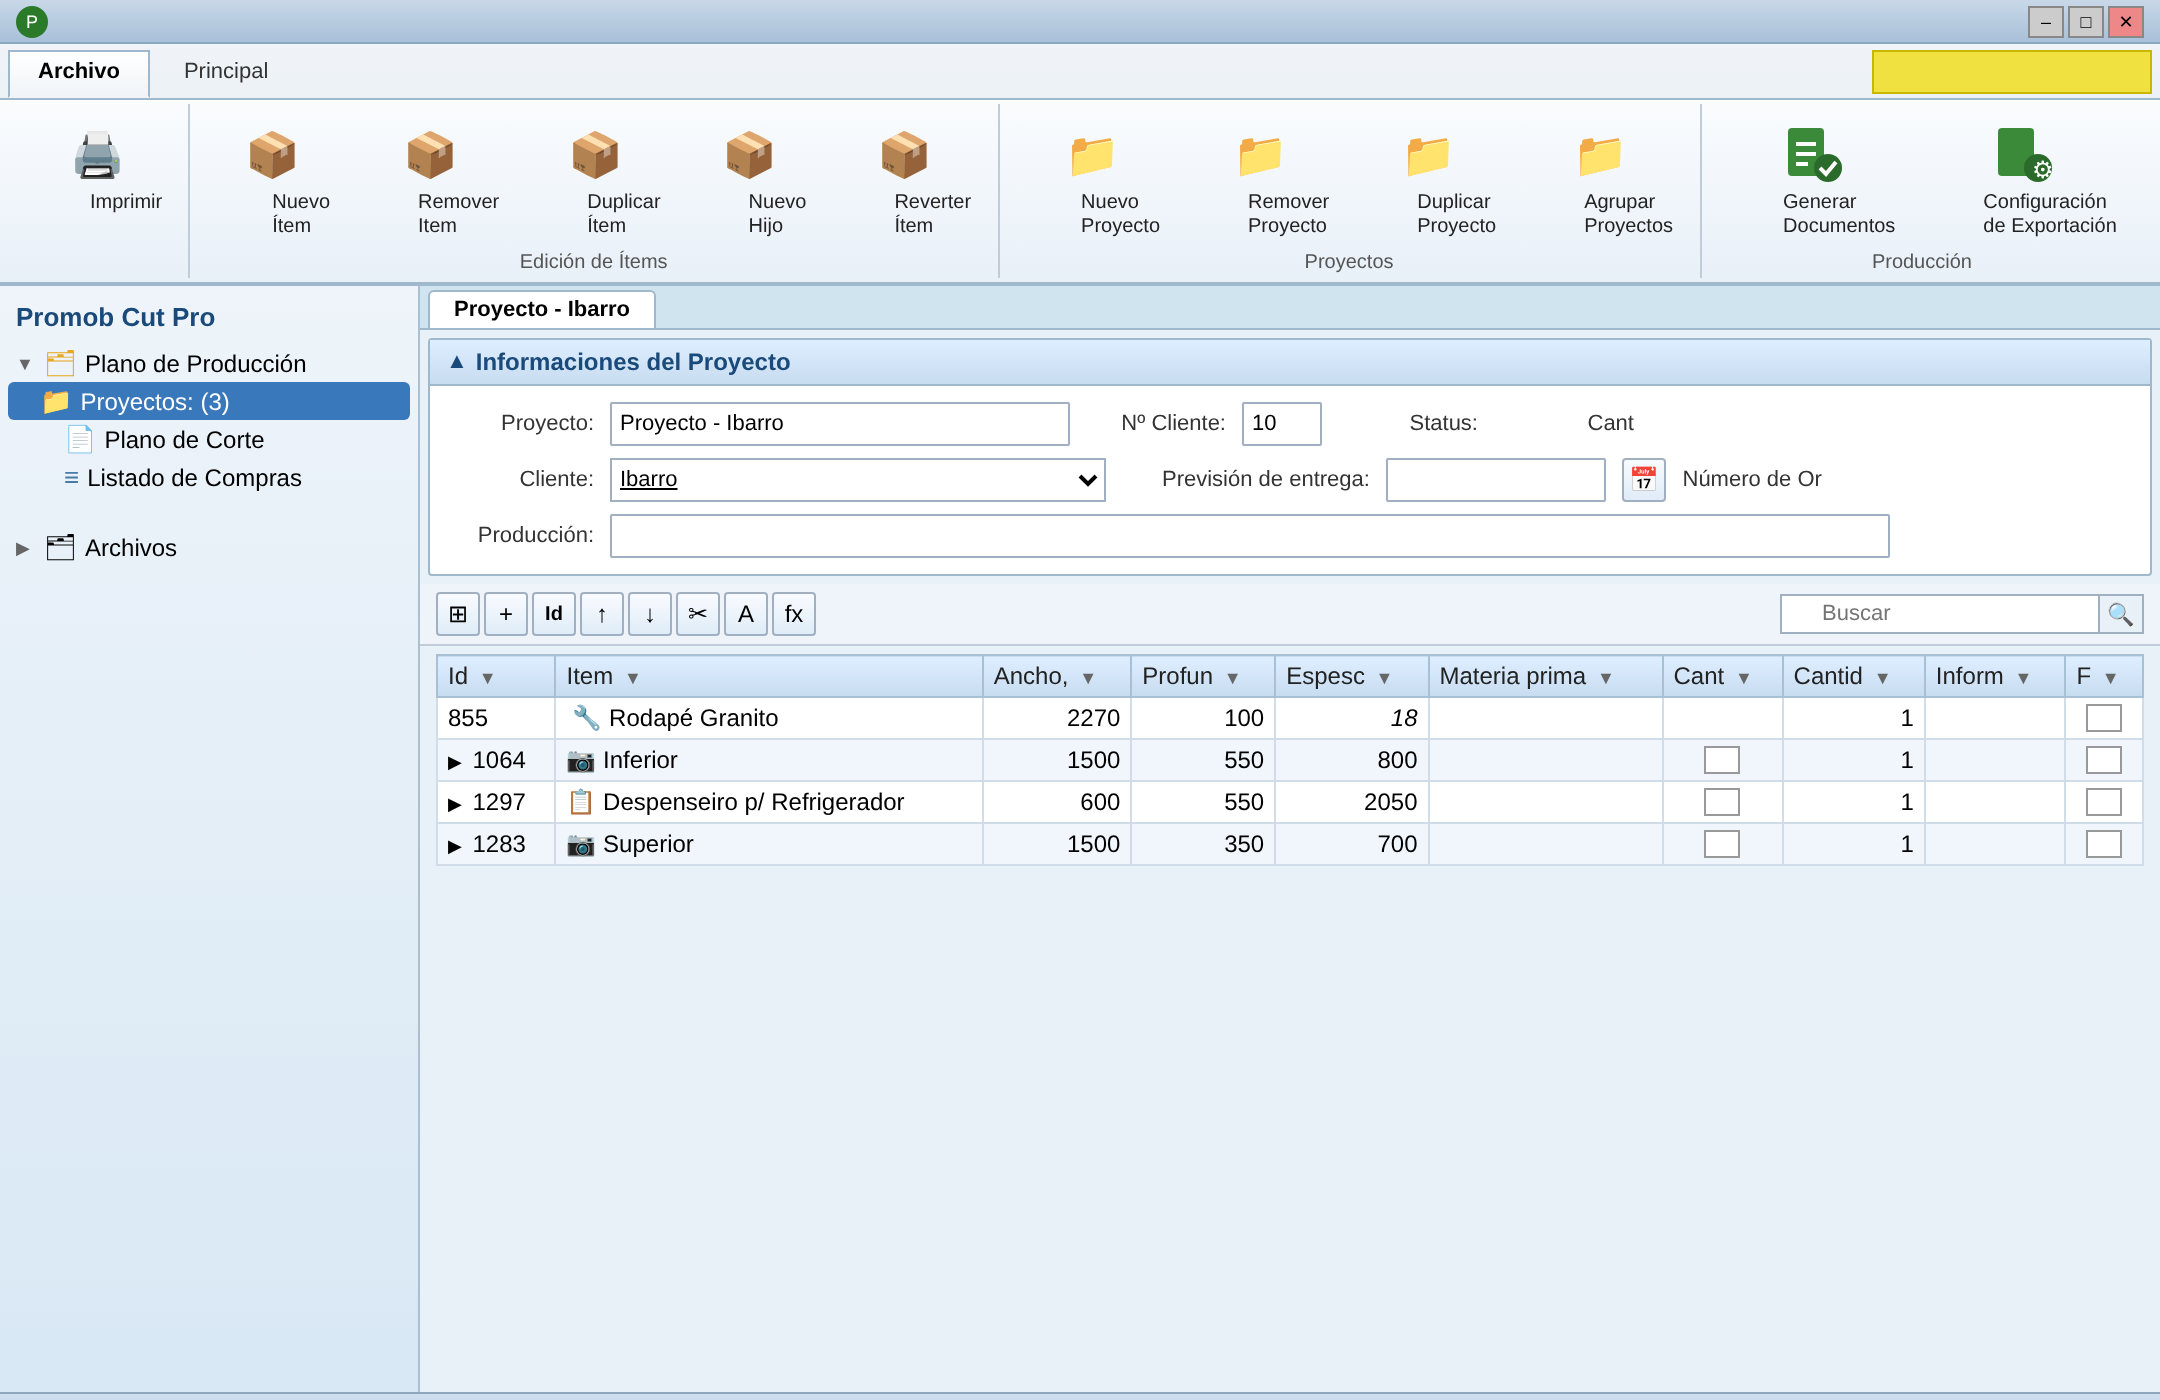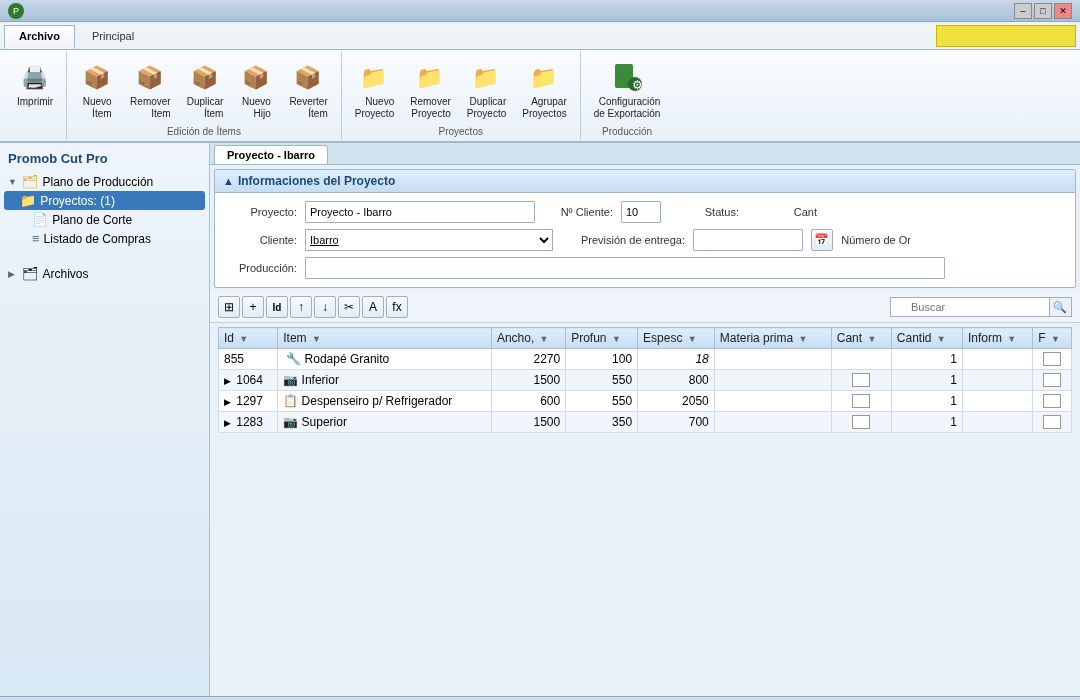--- a/index.html
+++ b/index.html
@@ -43,21 +43,21 @@
     .ribbon-content { display: flex; align-items: stretch; padding: 2px 4px; min-height: 90px; background: linear-gradient(to bottom, #fafcfe, #e8f0f8); }
     .ribbon-group { display: flex; flex-direction: column; align-items: center; border-right: 1px solid #c0ccd8; padding: 2px 6px; min-width: 60px; }
     .ribbon-group-items { display: flex; gap: 2px; flex: 1; align-items: flex-start; padding-top: 4px; }
     .ribbon-group-label { font-size: 10px; color: #555; margin-top: 2px; text-align: center; white-space: nowrap; }
     .ribbon-btn {
       display: flex; flex-direction: column; align-items: center; justify-content: flex-start;
       padding: 3px 6px; cursor: pointer; border: 1px solid transparent; border-radius: 3px;
       min-width: 48px; text-align: center; gap: 2px; font-size: 10px; color: #222;
     }
     .ribbon-btn-icon { width: 32px; height: 32px; display: flex; align-items: center; justify-content: center; font-size: 22px; }
-    .ribbon-btn-label { font-size: 10px; text-align: right; line-height: 1.2; white-space: nowrap; }
+    .ribbon-btn-label { font-size: 10px; text-align: left; line-height: 1.2; white-space: nowrap; margin-left: 28px; }
 
     
     .main-layout { display: flex; height: calc(700px - 22px - 107px - 18px); }
 
     
     .sidebar {
       width: 210px;
       min-width: 210px;
       background: linear-gradient(to bottom, #eef4fa, #d8e8f4);
       border-right: 1px solid #a8c0d4;
@@ -207,20 +207,33 @@
       </div>
       <div class="ribbon-group-label">Proyectos</div>
     </div>
 
     <div class="ribbon-group" style="border-right:none;">
       <div class="ribbon-group-items">
         <div class="ribbon-btn">
           <div class="ribbon-btn-icon" style="font-size:28px;">
             <svg width="32" height="32" viewBox="0 0 32 32">
                 <rect x="4" y="2" width="18" height="24" fill="#3a8a3a" rx="2"></rect>
+                <polyline points="8,10 18,10" stroke="white" stroke-width="2" fill="none"></polyline>
+                <polyline points="8,15 18,15" stroke="white" stroke-width="2" fill="none"></polyline>
+                <polyline points="8,20 14,20" stroke="white" stroke-width="2" fill="none"></polyline>
+                <circle cx="24" cy="22" r="7" fill="#2a6a2a"></circle>
+                <polyline points="20,22 23,25 28,19" stroke="white" stroke-width="2" fill="none"></polyline>
+              </svg>
+          </div>
+          <div class="ribbon-btn-label">Generar<br>Documentos</div>
+        </div>
+        <div class="ribbon-btn">
+          <div class="ribbon-btn-icon" style="font-size:28px;">
+            <svg width="32" height="32" viewBox="0 0 32 32">
+                <rect x="4" y="2" width="18" height="24" fill="#3a8a3a" rx="2"></rect>
                 <circle cx="24" cy="22" r="7" fill="#2a6a2a"></circle>
                 <text x="21" y="27" font-size="11" fill="white">⚙</text>
               </svg>
           </div>
           <div class="ribbon-btn-label">Configuración<br>de Exportación</div>
         </div>
       </div>
       <div class="ribbon-group-label">Producción</div>
     </div>
   </div>
@@ -232,21 +245,21 @@
     <div class="sidebar-title">Promob Cut Pro</div>
 
     <div class="tree-item tree-indent-0">
       <span class="tree-arrow">▼</span>
       <span class="tree-icon folder-icon">🗂</span>
       <span>Plano de Producción</span>
     </div>
 
     <div class="tree-item tree-indent-1 selected">
       <span class="tree-icon">📁</span>
-      <span>Proyectos: (1)</span>
+      <span>Proyectos: (3)</span>
     </div>
 
     <div class="tree-item tree-indent-2">
       <span class="tree-icon" style="color:#4a7aaa;">📄</span>
       <span>Plano de Corte</span>
     </div>
 
     <div class="tree-item tree-indent-2">
       <span class="tree-icon" style="color:#4a7aaa;">≡</span>
       <span>Listado de Compras</span>

